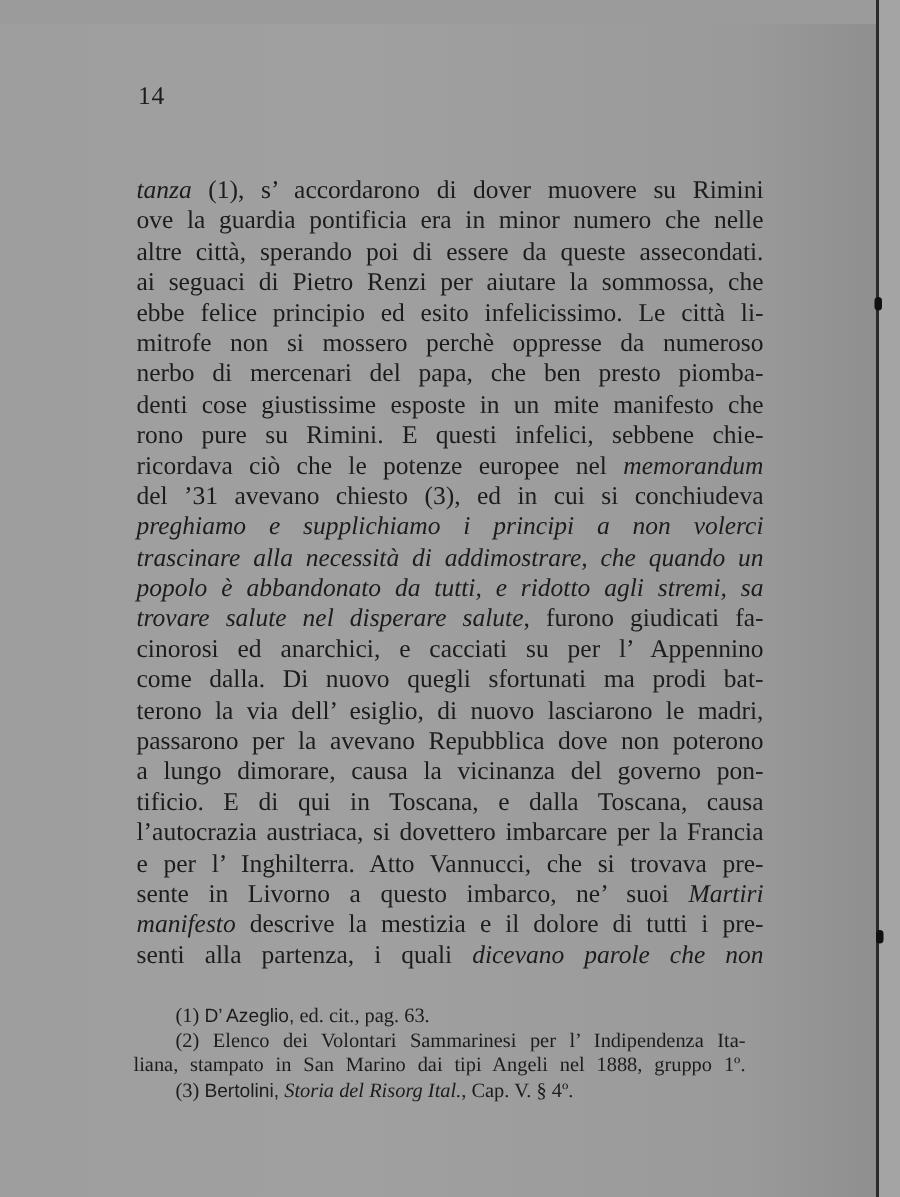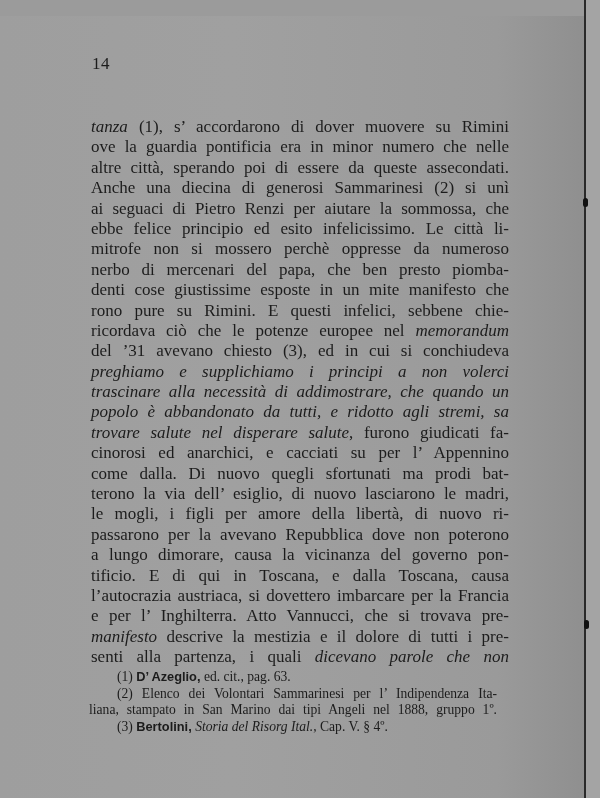--- a/index.html
+++ b/index.html
@@ -82,54 +82,53 @@
       line-height: 16.6px;
     }
     .fn {
       display: block;
       white-space: nowrap;
       height: 16.6px;
     }
     .fn.indent { padding-left: 28px; }
     .fn.justify { text-align: justify; text-align-last: justify; }
     .fn .seg { white-space: pre; }
-    .fn .bold { font-weight: bold; font-family: "Liberation Sans", "DejaVu Sans", sans-serif; font-size: 12.8px; }
+    .fn .bold { font-weight: normal; font-family: "Liberation Sans", "DejaVu Sans", sans-serif; font-size: 12.8px; }
   </style>
 </head>
 <body>
 
 <div class="page">
   <div class="page-number">14</div>
 
   <div class="body-text" id="body-text">
       <span class="line"><span class="seg it">tanza</span><span class="seg"> (1), s’ accordarono di dover muovere su Rimini</span></span>
       <span class="line"><span class="seg">ove la guardia pontificia era in minor numero che nelle</span></span>
       <span class="line"><span class="seg">altre città, sperando poi di essere da queste assecondati.</span></span>
-      <span class="line"><span class="seg">Anche una diecina di generosi Sammarinesi (2) si unì</span></span>
       <span class="line"><span class="seg">ai seguaci di Pietro Renzi per aiutare la sommossa, che</span></span>
       <span class="line"><span class="seg">ebbe felice principio ed esito infelicissimo. Le città li-</span></span>
       <span class="line"><span class="seg">mitrofe non si mossero perchè oppresse da numeroso</span></span>
       <span class="line"><span class="seg">nerbo di mercenari del papa, che ben presto piomba-</span></span>
       <span class="line"><span class="seg">denti cose giustissime esposte in un mite manifesto che</span></span>
       <span class="line"><span class="seg">rono pure su Rimini. E questi infelici, sebbene chie-</span></span>
       <span class="line"><span class="seg">ricordava ciò che le potenze europee nel </span><span class="seg it">memorandum</span></span>
       <span class="line"><span class="seg">del ’31 avevano chiesto (3), ed in cui si conchiudeva</span></span>
       <span class="line"><span class="seg it">preghiamo e supplichiamo i principi a non volerci</span></span>
       <span class="line"><span class="seg it">trascinare alla necessità di addimostrare, che quando un</span></span>
       <span class="line"><span class="seg it">popolo è abbandonato da tutti, e ridotto agli stremi, sa</span></span>
       <span class="line"><span class="seg it">trovare salute nel disperare salute</span><span class="seg">, furono giudicati fa-</span></span>
       <span class="line"><span class="seg">cinorosi ed anarchici, e cacciati su per l’ Appennino</span></span>
       <span class="line"><span class="seg">come dalla. Di nuovo quegli sfortunati ma prodi bat-</span></span>
       <span class="line"><span class="seg">terono la via dell’ esiglio, di nuovo lasciarono le madri,</span></span>
-      <span class="line"><span class="seg">le mogli, i figli per amore della libertà, di nuovo ri-</span></span>
       <span class="line"><span class="seg">passarono per la avevano Repubblica dove non poterono</span></span>
       <span class="line"><span class="seg">a lungo dimorare, causa la vicinanza del governo pon-</span></span>
       <span class="line"><span class="seg">tificio. E di qui in Toscana, e dalla Toscana, causa</span></span>
       <span class="line"><span class="seg">l’autocrazia austriaca, si dovettero imbarcare per la Francia</span></span>
       <span class="line"><span class="seg">e per l’ Inghilterra. Atto Vannucci, che si trovava pre-</span></span>
+      <span class="line"><span class="seg">sente in Livorno a questo imbarco, ne’ suoi </span><span class="seg it">Martiri</span></span>
       <span class="line"><span class="seg it">manifesto</span><span class="seg"> descrive la mestizia e il dolore di tutti i pre-</span></span>
       <span class="line"><span class="seg">senti alla partenza, i quali </span><span class="seg it">dicevano parole che non</span></span>
     </div>
 
   <div class="footnotes" id="footnotes">
       <span class="fn indent"><span class="seg">(1) </span><span class="seg bold">D’ Azeglio,</span><span class="seg"> ed. cit., pag. 63.</span></span>
       <span class="fn indent justify"><span class="seg">(2) Elenco dei Volontari Sammarinesi per l’ Indipendenza Ita-</span></span>
       <span class="fn justify"><span class="seg">liana, stampato in San Marino dai tipi Angeli nel 1888, gruppo 1º.</span></span>
       <span class="fn indent"><span class="seg">(3) </span><span class="seg bold">Bertolini,</span><span class="seg"> </span><span class="seg it">Storia del Risorg Ital.</span><span class="seg">, Cap. V. § 4º.</span></span>
     </div>

